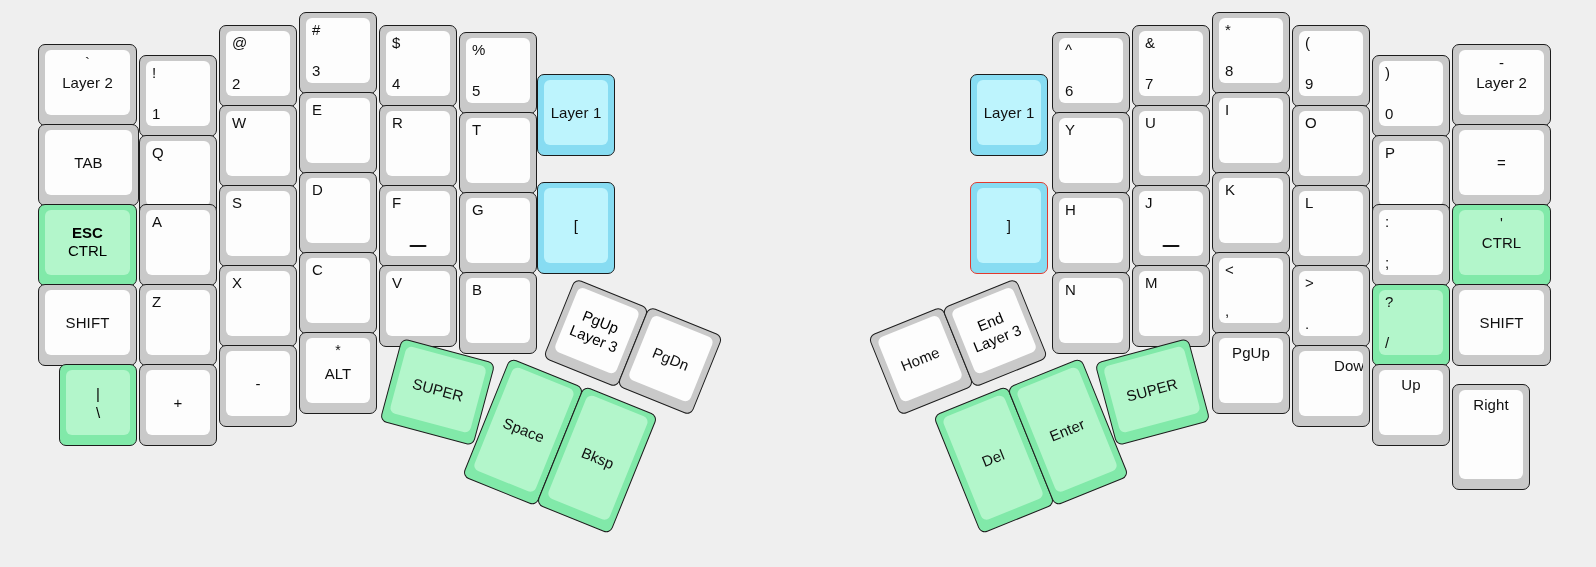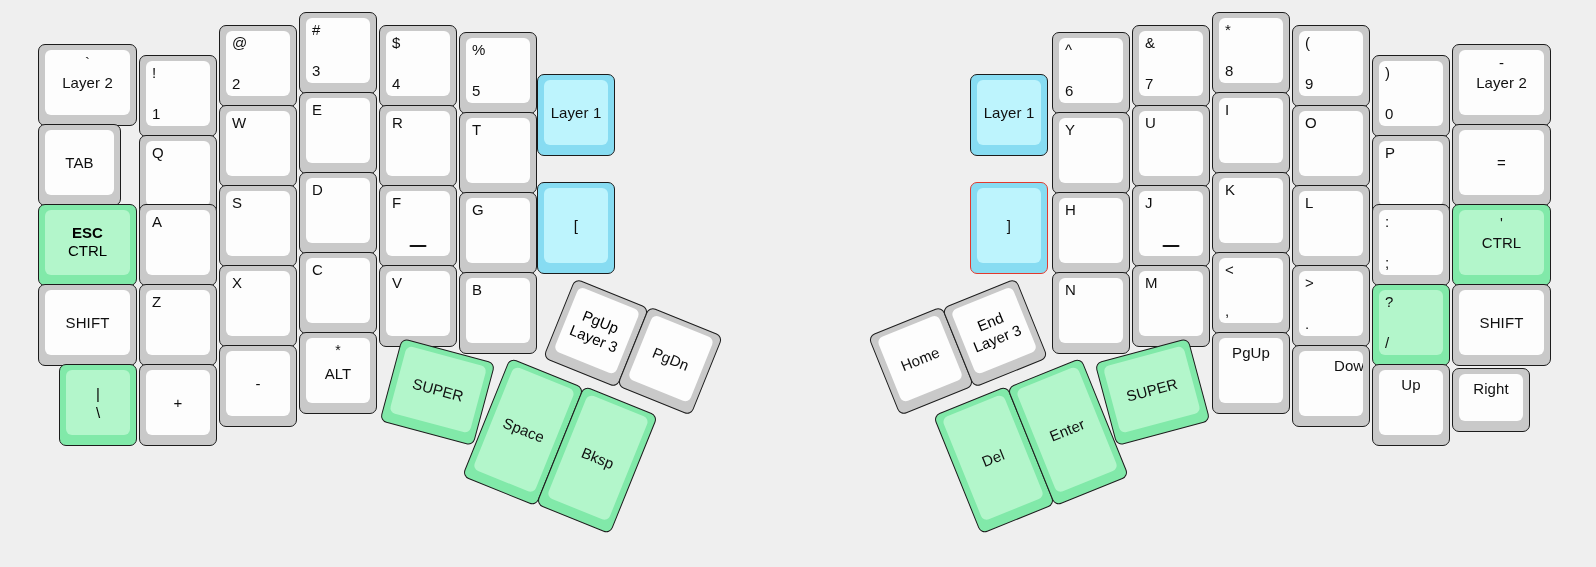--- a/index.html
+++ b/index.html
@@ -81,21 +81,21 @@
 <div id="board">
 
 <div>
 
   <div class="key k-white" style="left:38px;top:44px;width:99px;height:82px;">
     <div class="cap">
       <div class="lg lg-ct">`</div>
       <div class="lg lg-c">Layer 2</div>
     </div>
   </div>
-  <div class="key k-white" style="left:38px;top:124px;width:83px;height:82px;">
+  <div class="key k-white" style="left:38px;top:124px;width:101px;height:82px;">
     <div class="cap">
       <div class="lg lg-c">TAB</div>
     </div>
   </div>
   <div class="key k-green" style="left:38px;top:204px;width:99px;height:82px;">
     <div class="cap">
       <div class="stack" style="top:50%;transform:translateY(-50%);">
         <div class="lgline" style="font-size:15px;line-height:1.25;font-weight:bold;">ESC</div>
         <div class="lgline" style="font-size:15px;line-height:1.25;">CTRL</div>
       </div>
@@ -444,21 +444,21 @@
     <div class="cap">
       <div class="lg lg-ct">'</div>
       <div class="lg lg-c">CTRL</div>
     </div>
   </div>
   <div class="key k-white" style="left:1452px;top:284px;width:99px;height:82px;">
     <div class="cap">
       <div class="lg lg-c">SHIFT</div>
     </div>
   </div>
-  <div class="key k-white" style="left:1452px;top:368px;width:78px;height:64px;">
+  <div class="key k-white" style="left:1452px;top:384px;width:78px;height:106px;">
     <div class="cap">
       <div class="lg lg-ct" style="top:7px;">Right</div>
     </div>
   </div>
 
   <div class="key k-white" style="left:881px;top:318px;width:80px;height:86px;transform:rotate(-22deg);transform-origin:50% 50%;">
     <div class="cap">
       <div class="lg lg-c">Home</div>
     </div>
   </div>

